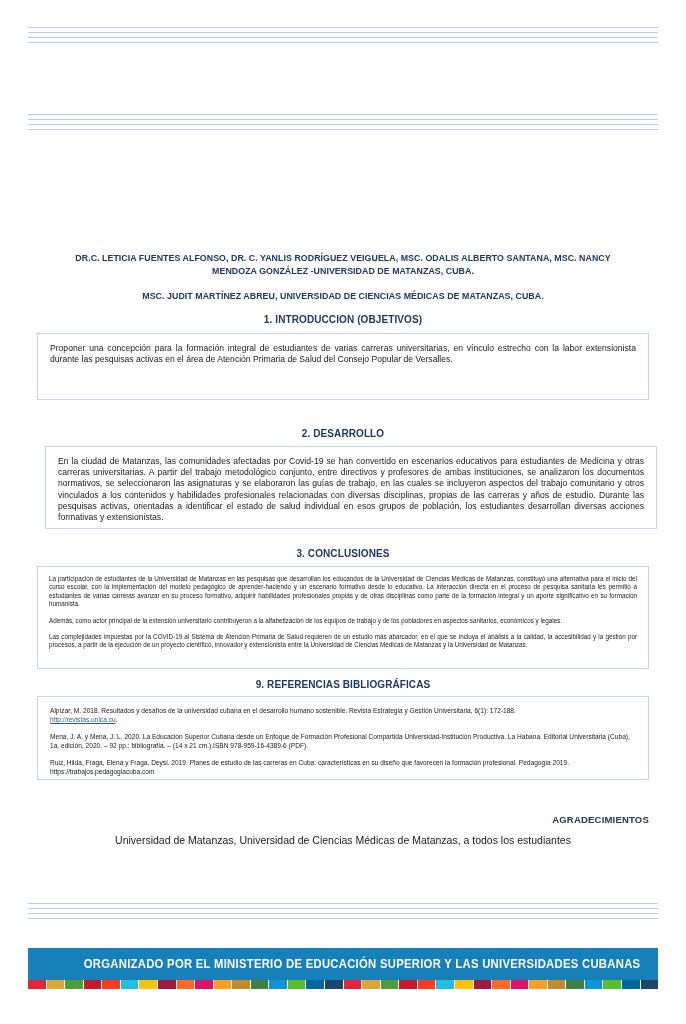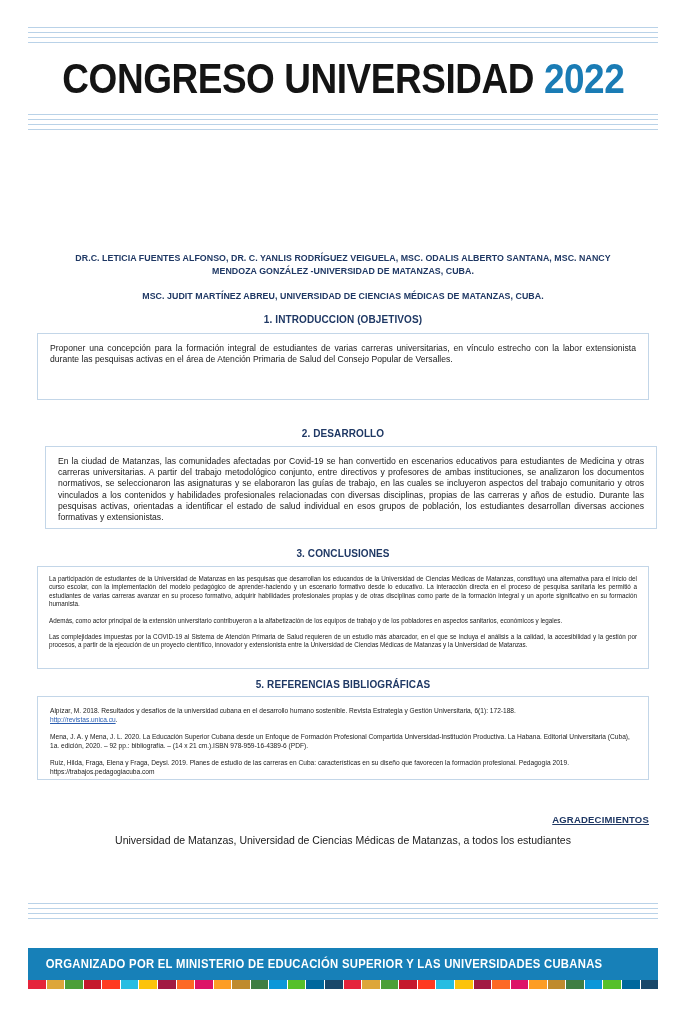--- a/index.html
+++ b/index.html
@@ -180,21 +180,20 @@
     position: absolute;
     top: 814px;
     left: 0;
     width: 649px;
     text-align: right;
     font-family: "Liberation Sans Narrow", "Liberation Sans", sans-serif;
     font-size: 9.5px;
     font-weight: 700;
     color: #1f3864;
     letter-spacing: 0.2px;
-    text-decoration: underline;
   }
   #ack-text {
     position: absolute;
     top: 833px;
     left: 37px;
     width: 612px;
     text-align: center;
     font-family: "Liberation Sans Narrow", "Liberation Sans", sans-serif;
     font-size: 10.5px;
     line-height: 14px;
@@ -204,21 +203,21 @@
   
   #footer-bar {
     position: absolute;
     top: 948px;
     left: 28px;
     width: 630px;
     height: 32px;
     background: #1780b8;
     display: flex;
     align-items: center;
-    justify-content: flex-start;
+    justify-content: flex-end;
   }
   #footer-bar .footer-text {
     font-family: "Liberation Sans Narrow", "Liberation Sans", sans-serif;
     font-size: 12px;
     font-weight: 700;
     color: #ffffff;
     letter-spacing: 0.3px;
     transform: scaleX(0.94);
   }
   #sdg-strip {
@@ -241,23 +240,20 @@
 
 <div id="poster">
 
   <div class="rule-group" id="rules-top">
     <div class="rule"></div>
     <div class="rule"></div>
     <div class="rule"></div>
     <div class="rule"></div>
   </div>
 
-  <div id="masthead">
-    <span class="congreso"><span>CONGRESO UNIVERSIDAD </span><span class="year">2022</span></span>
-  </div>
 
   <div class="rule-group" id="rules-title">
     <div class="rule"></div>
     <div class="rule"></div>
     <div class="rule"></div>
     <div class="rule"></div>
   </div>
 
 
   <div id="authors">
@@ -275,21 +271,21 @@
     <p>En la ciudad de Matanzas, las comunidades afectadas por Covid-19 se han convertido en escenarios educativos para estudiantes de Medicina y otras carreras universitarias. A partir del trabajo metodológico conjunto, entre directivos y profesores de ambas instituciones, se analizaron los documentos normativos,  se seleccionaron las asignaturas y se elaboraron las guías de trabajo, en las cuales se incluyeron aspectos del trabajo comunitario y otros vinculados a los contenidos y habilidades profesionales relacionadas con diversas disciplinas, propias de las carreras y años de estudio. Durante las pesquisas activas, orientadas a identificar el estado de salud individual en esos grupos de población, los estudiantes desarrollan diversas acciones formativas y extensionistas.</p>
   </div>
 
   <div class="section-heading" id="head-conclusiones">3. CONCLUSIONES</div>
   <div class="content-box" id="box-conclusiones">
     <p>La participación de estudiantes de la Universidad de Matanzas en las pesquisas que desarrollan los educandos de la Universidad de Ciencias Médicas de Matanzas, constituyó una alternativa para el inicio del curso escolar, con la implementación del modelo pedagógico de aprender-haciendo y un escenario formativo desde lo educativo. La interacción directa en el proceso de pesquisa sanitaria les permitió a estudiantes de varias carreras avanzar en su proceso formativo, adquirir habilidades profesionales propias y de otras disciplinas como parte de la formación integral y un aporte significativo en su formación humanista.</p>
     <p>Además, como actor principal de la extensión universitario contribuyeron a la alfabetización de los equipos de trabajo y de los pobladores en aspectos sanitarios, económicos y legales.</p>
     <p>Las complejidades impuestas por la COVID-19 al Sistema de Atención Primaria de Salud requieren de un estudio más abarcador, en el que se incluya el análisis a la calidad, la accesibilidad y la gestión por procesos, a partir de la ejecución de un proyecto científico, innovador y extensionista entre la Universidad de Ciencias Médicas de Matanzas y la Universidad de Matanzas.</p>
   </div>
 
-  <div class="section-heading" id="head-referencias">5. REFERENCIAS BIBLIOGRÁFICAS</div>
+  <div class="section-heading" id="head-referencias">9. REFERENCIAS BIBLIOGRÁFICAS</div>
   <div class="content-box" id="box-referencias">
     <p><span class="ref-plain">Alpízar, M. 2018. Resultados y desafíos de la universidad cubana en el desarrollo humano sostenible. Revista Estrategia y Gestión Universitaria, 6(1): 172-188.</span><br><a class="ref-link" href="#">http://revistas.unica.cu</a><span class="ref-plain">.</span></p>
     <p>Mena, J. A. y Mena, J. L. 2020. La Educación Superior Cubana desde un Enfoque de Formación Profesional Compartida Universidad-Institución Productiva. La Habana. Editorial Universitaria (Cuba), 1a. edición, 2020. – 92 pp.: bibliografía. – (14 x 21 cm.).ISBN 978-959-16-4389-6 (PDF).</p>
     <p><span class="ref-plain">Ruiz, Hilda, Fraga, Elena y Fraga, Deysi. 2019. Planes de estudio de las carreras en Cuba: características en su diseño que favorecen la formación profesional. Pedagogía 2019.</span><br><span class="ref-plain">https://trabajos.pedagogiacuba.com</span></p>
   </div>
 
   <div id="ack-title">AGRADECIMIENTOS</div>
   <div id="ack-text">Universidad de Matanzas, Universidad de Ciencias Médicas de Matanzas, a todos los estudiantes</div>
 
   <div class="rule-group" id="rules-bottom">

